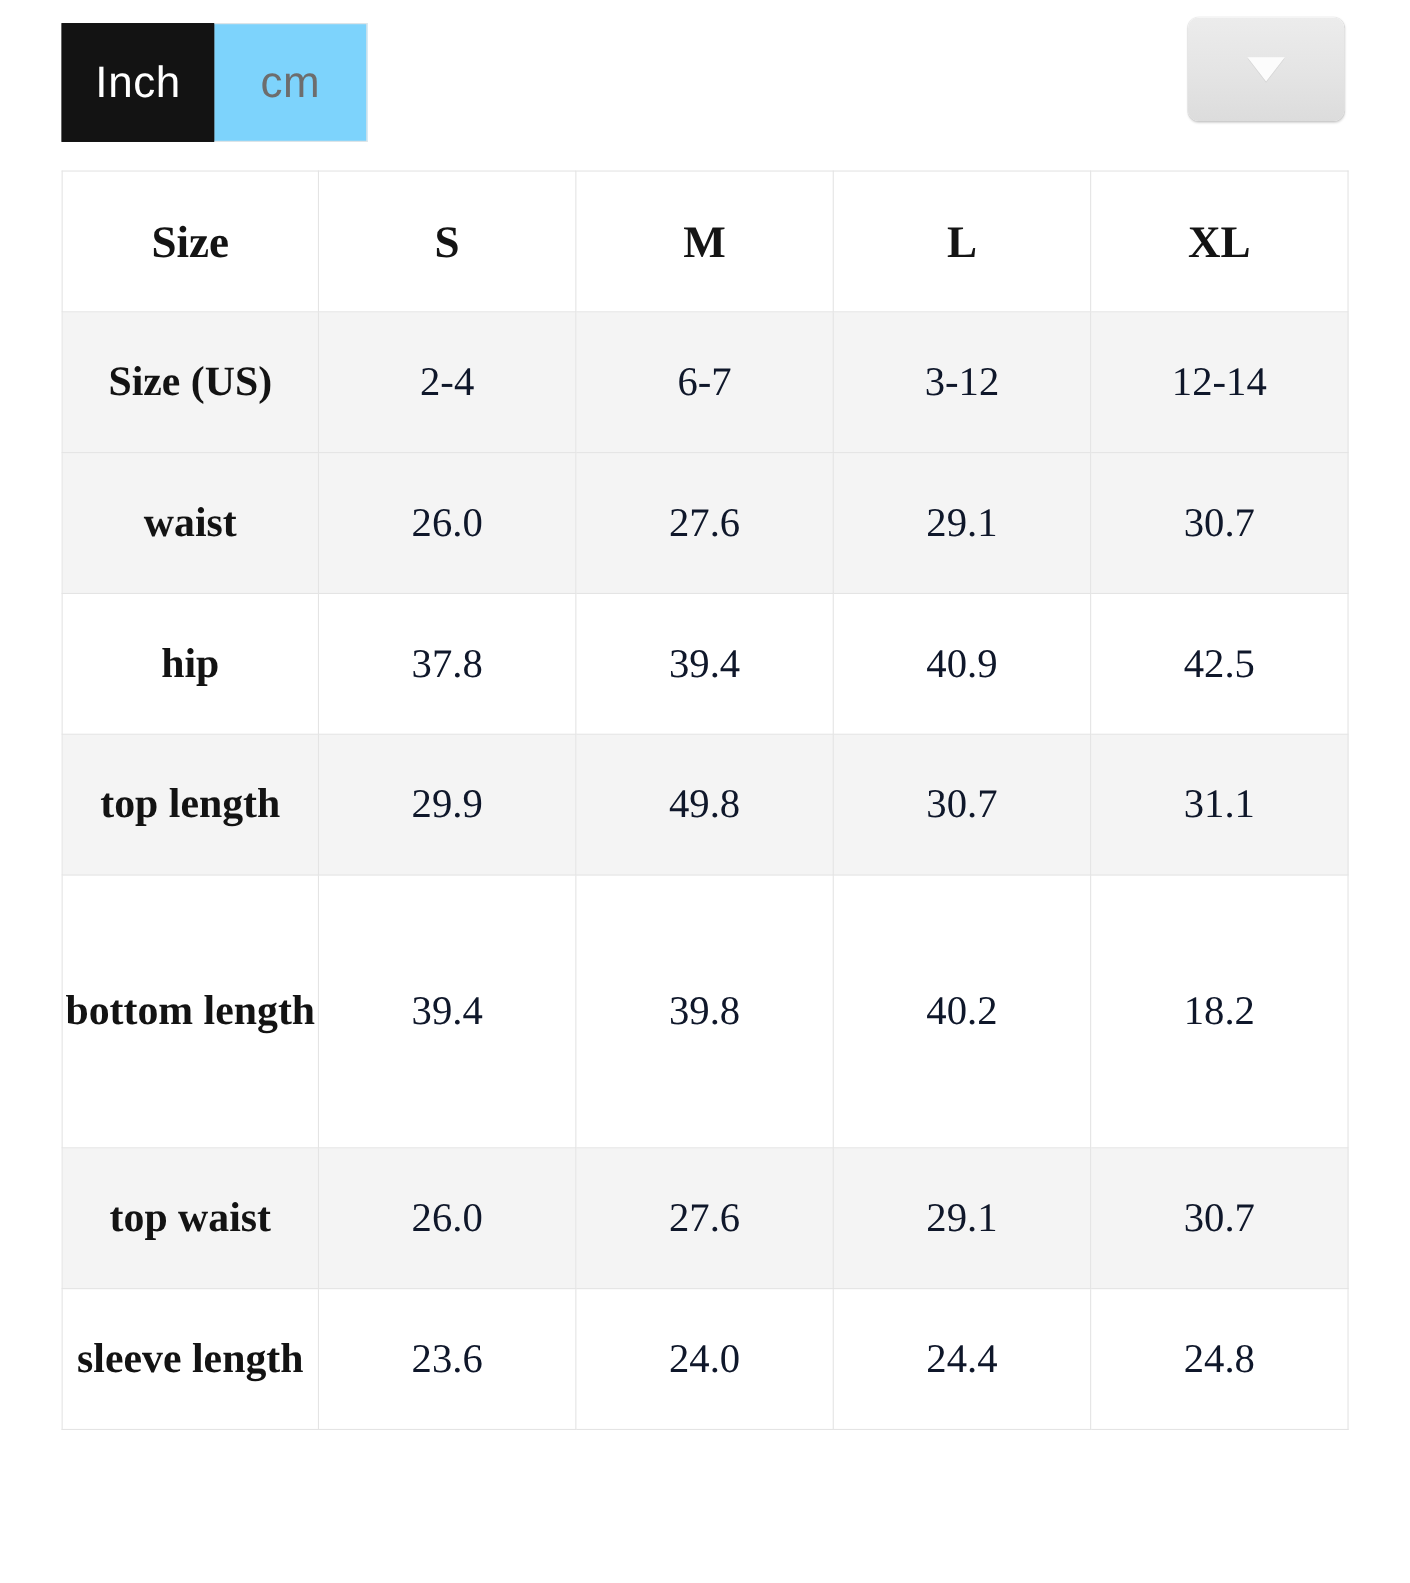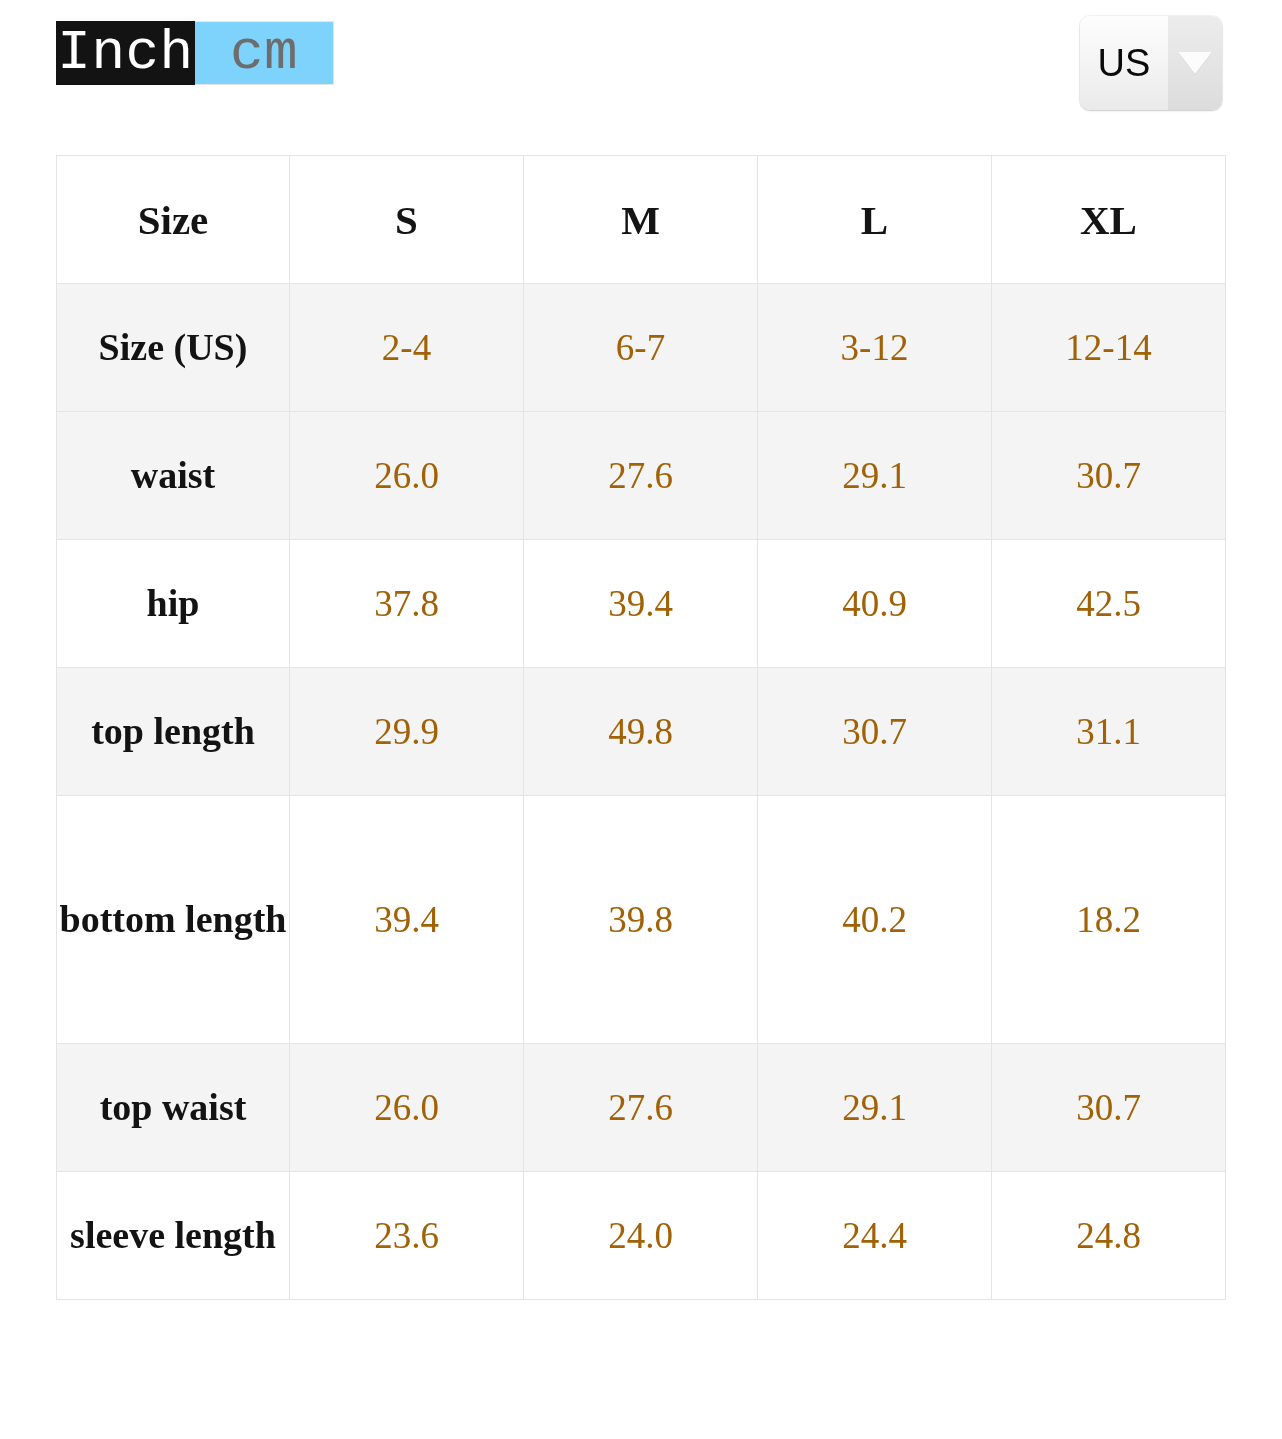--- a/index.html
+++ b/index.html
@@ -33,26 +33,26 @@
 
   .unit-toggle {
     position: absolute;
     left: 56px;
     top: 21px;
     display: flex;
     height: 88px;
   }
   .unit-btn {
     width: 139px;
-    height: 64px;
+    height: 108px;
     display: flex;
     align-items: center;
     justify-content: center;
-    font-family: Liberation Mono, monospace;
-    font-size: 56px;
+    font-family: Liberation Sans, sans-serif;
+    font-size: 40px;
     letter-spacing: 0.5px;
     box-sizing: border-box;
     user-select: none;
   }
   .unit-btn.active {
     background: #131313;
     color: #ffffff;
     border: 1px solid #131313;
   }
   .unit-btn.inactive {
@@ -142,21 +142,21 @@
 
   td.rowlabel {
     font-weight: bold;
     font-size: 38px;
     color: #131313;
     line-height: 1.15;
   }
   td.val {
     font-weight: normal;
     font-size: 37px;
-    color: #a16207;
+    color: #0f172a;
   }
 
   tr.r-normal td { height: 127px; }
   tr.r-tall td   { height: 247px; }
 
   td.rowlabel.two-line {
     line-height: 2.5;
   }
 </style>
 </head>
@@ -165,21 +165,20 @@
 <div class="page">
 
   <div class="topbar">
 
     <div class="unit-toggle">
       <div class="unit-btn active">Inch</div>
       <div class="unit-btn inactive">cm</div>
     </div>
 
     <div class="region-select">
-      <div class="region-value">US</div>
       <div class="region-arrow-box">
         <span class="chev"></span>
       </div>
     </div>
 
   </div>
 
   <div class="size-table-wrap">
     <table class="size-table">
       <colgroup>

